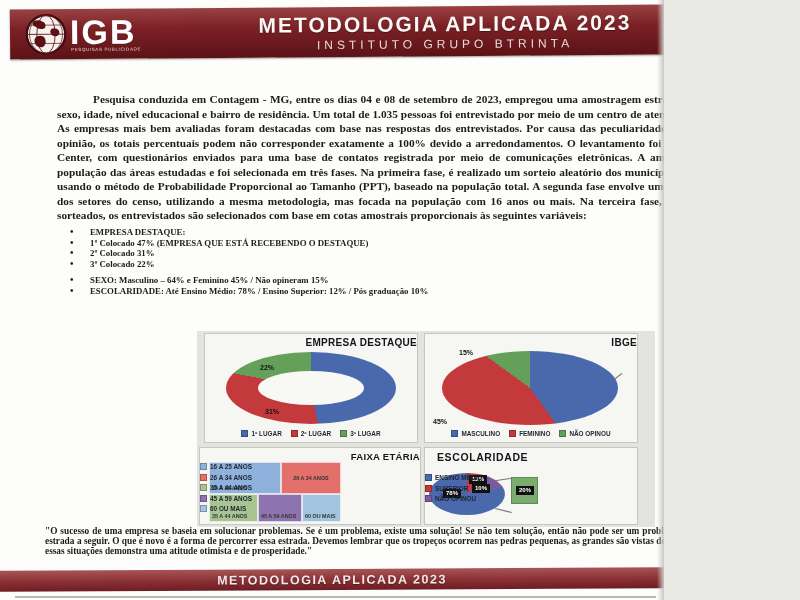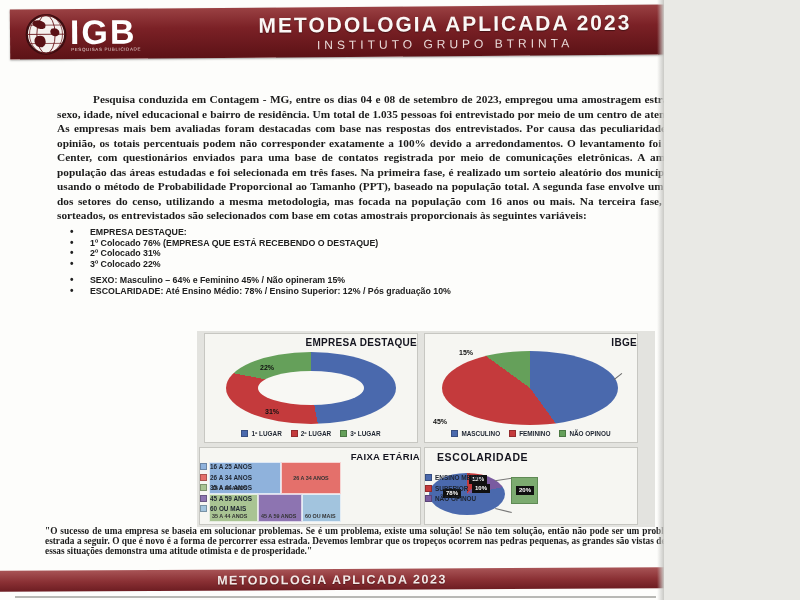--- a/index.html
+++ b/index.html
@@ -22,21 +22,21 @@
   
   .doc-title{position:absolute;top:74px;left:0;width:100%;text-align:center;
     font-size:11px;font-weight:bold;color:#161616;letter-spacing:.3px;}
   .intro{position:absolute;top:92px;left:57px;width:700px;
     font-family:"Liberation Serif",serif;font-weight:bold;color:#1c1c1c;
     font-size:11.3px;line-height:14.55px;text-align:justify;text-indent:36px;margin:0;}
 
   
   .bullets{position:absolute;top:228px;left:64px;width:662px;margin:0;padding:0;list-style:none;
     font-size:8.8px;line-height:9.7px;font-weight:bold;color:#202020;}
-  .bullets li{position:relative;padding-left:26px;margin-bottom:1px;}
+  .bullets li{position:relative;padding-left:26px;margin-bottom:1px;font-family:Liberation Serif, serif;}
   .bullets li::before{content:"•";position:absolute;left:6px;top:-1px;font-size:10px;}
   .bullets li.gap{margin-top:6px;}
 
   
   .charts{position:absolute;left:197px;top:331px;width:458px;height:196px;background:#e3e3df;}
   .card{position:absolute;background:#f6f6f2;border:1px solid #c7c7c2;box-sizing:border-box;}
   .card-empresa{left:7px;top:2px;width:214px;height:110px;}
   .card-sexo{left:227px;top:2px;width:214px;height:110px;}
   .card-faixa{left:2px;top:116px;width:222px;height:78px;}
   .card-escol{left:227px;top:116px;width:214px;height:78px;}
@@ -118,21 +118,21 @@
     <div class="titles">
       <div class="h-title">METODOLOGIA APLICADA 2023</div>
       <div class="h-sub">INSTITUTO GRUPO BTRINTA</div>
     </div>
   </header>
 
   <p class="intro">Pesquisa conduzida em  Contagem - MG, entre os dias 04 e 08 de setembro de 2023, empregou uma amostragem estratégica baseada em sexo, idade, nível educacional e bairro de residência. Um total de 1.035 pessoas foi entrevistado por meio de um centro de atendimento telefônico. As empresas mais bem avaliadas foram destacadas com base nas respostas dos entrevistados. Por causa das peculiaridades das pesquisas de opinião, os totais percentuais podem não corresponder exatamente a 100% devido a arredondamentos. O levantamento foi conduzido via Call Center, com questionários enviados para uma base de contatos registrada por meio de comunicações eletrônicas. A amostra representa a população das áreas estudadas e foi selecionada em três fases. Na primeira fase, é realizado um sorteio aleatório dos municípios para entrevista, usando o método de Probabilidade Proporcional ao Tamanho (PPT), baseado na população total. A segunda fase envolve um sorteio semelhante dos setores do censo, utilizando a mesma metodologia, mas focada na população com 16 anos ou mais. Na terceira fase, dentro dos setores sorteados, os entrevistados são selecionados com base em cotas amostrais proporcionais às seguintes variáveis:</p>
 
   <ul class="bullets">
     <li>EMPRESA DESTAQUE:</li>
-    <li>1º Colocado 76% (EMPRESA QUE ESTÁ RECEBENDO O DESTAQUE)</li>
+    <li>1º Colocado 47% (EMPRESA QUE ESTÁ RECEBENDO O DESTAQUE)</li>
     <li>2º Colocado 31%</li>
     <li>3º Colocado 22%</li>
     <li class="gap">SEXO: Masculino – 64% e Feminino 45% / Não opineram 15%</li>
     <li>ESCOLARIDADE: Até Ensino Médio: 78% / Ensino Superior: 12% / Pós graduação 10%</li>
   </ul>
 
   <section class="charts">
 
     <div class="card card-empresa">
       <div class="c-title">EMPRESA DESTAQUE</div>

